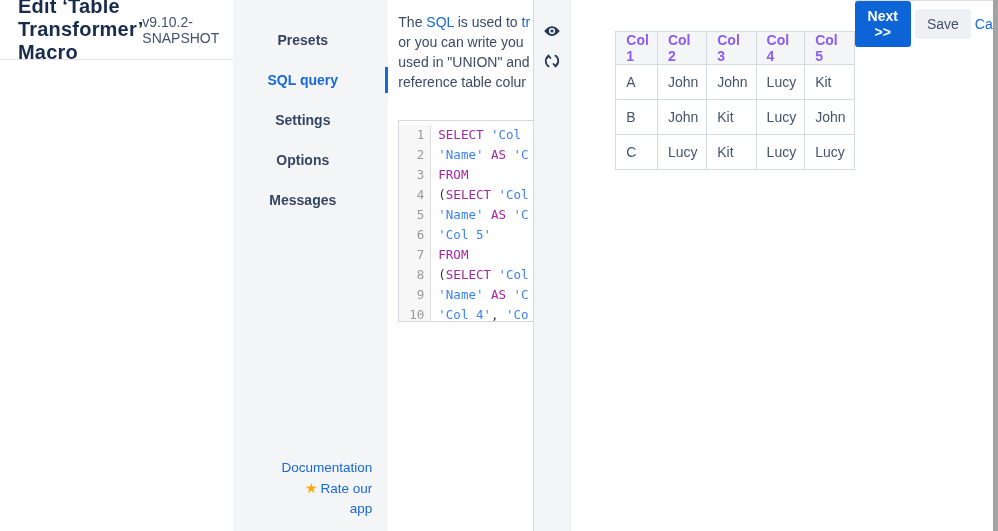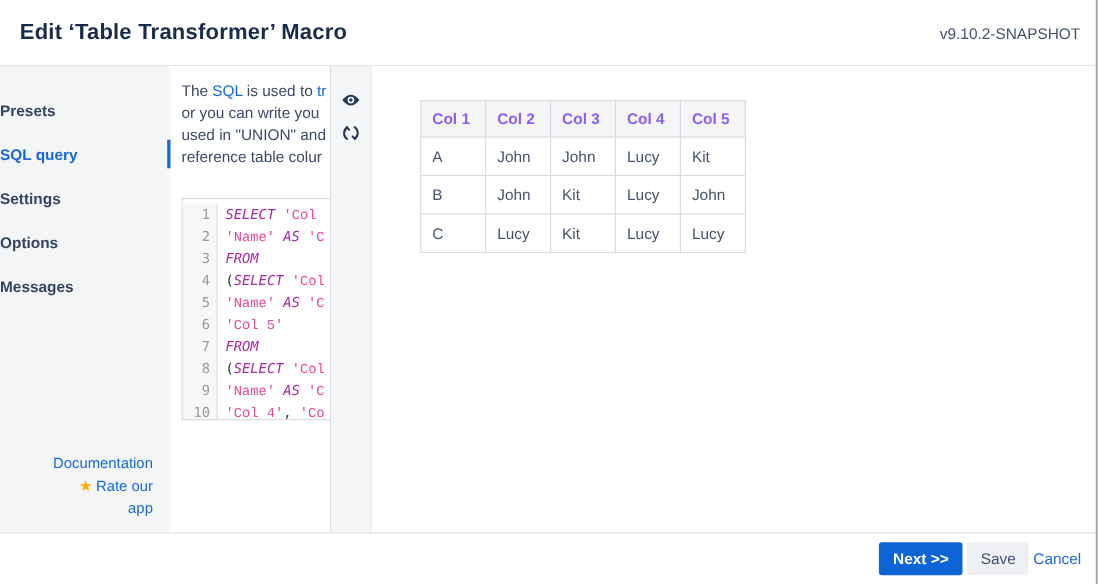--- a/index.html
+++ b/index.html
@@ -1,48 +1,48 @@
 <!DOCTYPE html>
 <html><head>
 <meta charset="utf-8">
 <style>
   * { margin:0; padding:0; box-sizing:border-box; }
   html,body { background:#fff; }
   body { font-family:"Liberation Sans", sans-serif; color:#344563; }
-  .page { width:998px; height:531px; background:#fff; border-right:2px solid #a3a3a3; display:flex; flex-direction:column; overflow:hidden; }
+  .page { width:998px; height:531px; background:#fff; border-right:5px solid #a3a3a3; display:flex; flex-direction:row; overflow:hidden; }
 
   
   .header { height:60px; flex:0 0 60px; display:flex; align-items:center; justify-content:space-between; padding:0 14px 0 18px; border-bottom:1px solid #e2e4e9; background:#fff; }
   .header h1 { font-size:20px; font-weight:700; color:#172b4d; letter-spacing:.2px; }
   .header .version { font-size:14px; color:#42526e; }
 
   
   .content { flex:1 1 auto; display:flex; min-height:0; }
 
   
   .sidebar { width:155px; flex:0 0 155px; background:#f4f5f7; display:flex; flex-direction:column; padding-top:20px; }
-  .sidebar-item { position:relative; height:40px; line-height:40px; text-align:left; padding-right:16px; font-size:14px; font-weight:700; color:#344563; cursor:pointer; }
+  .sidebar-item { position:relative; height:40px; line-height:40px; text-align:center; padding-right:16px; font-size:14px; font-weight:700; color:#344563; cursor:pointer; }
   .sidebar-item.active { color:#1668dc; }
   .sidebar-item.active::after { content:""; position:absolute; right:0; top:7px; height:26px; width:3px; background:#1668dc; }
   .sidebar-links { margin-top:auto; padding:0 16px 12px 0; text-align:right; }
   .sidebar-links .slink { display:block; font-size:13.5px; line-height:20px; color:#1668dc; text-decoration:none; cursor:pointer;padding-left:48px; }
   .star { color:#ffab00; font-size:14px; margin-right:3px; }
 
   
   .editor-panel { width:146px; flex:0 0 146px; background:#fff; border-right:1px solid #d8dbe1; overflow:hidden; padding:12px 0 0 10px; }
   .desc { width:280px; }
   .desc .dline { white-space:nowrap; overflow:hidden; font-size:14px; line-height:20px; color:#3b4a66; }
   .desc a { color:#1668dc; text-decoration:none; cursor:pointer; }
 
   .code-editor { margin-top:28px; width:230px; height:202px; border:1px solid #d4d8de; background:#fff; overflow:hidden; padding-top:4px; font-family:"DejaVu Sans Mono", monospace; font-size:12.5px; }
   .cm-line { display:flex; height:20px; line-height:20px; white-space:pre; }
   .cm-line .ln { flex:0 0 32px; width:32px; text-align:right; padding-right:6px; color:#999; background:#f7f7f7; border-right:1px solid #ddd; }
   .cm-line .code-text { padding-left:7px; white-space:pre; color:#333; }
-  .cm-kw { color:#a626a4;font-style:italic; }
-  .cm-str { color:#ec4899;font-family:Liberation Mono, monospace; }
+  .cm-kw { color:#a626a4; }
+  .cm-str { color:#3b82f6; }
   .cm-pln { color:#333; }
 
   
   .icon-strip { width:37px; flex:0 0 37px; background:#f4f5f7; border-right:1px solid #e8eaee; display:flex; flex-direction:column; align-items:center; padding-top:22px; gap:12px; }
   .tool-icon { width:18px; height:18px; cursor:pointer; display:block; }
 
   
   .preview { flex:1 1 auto; background:#fff; padding:31px 0 0 44px; }
   table.preview-table { border-collapse:collapse; font-size:14px; }
   .preview-table th { background:#f4f5f7; color:#8b5cf6; font-weight:700; text-align:left; border:1px solid #d5d9e0; width:59px; height:33px; padding:0 8px 0 10px; }

